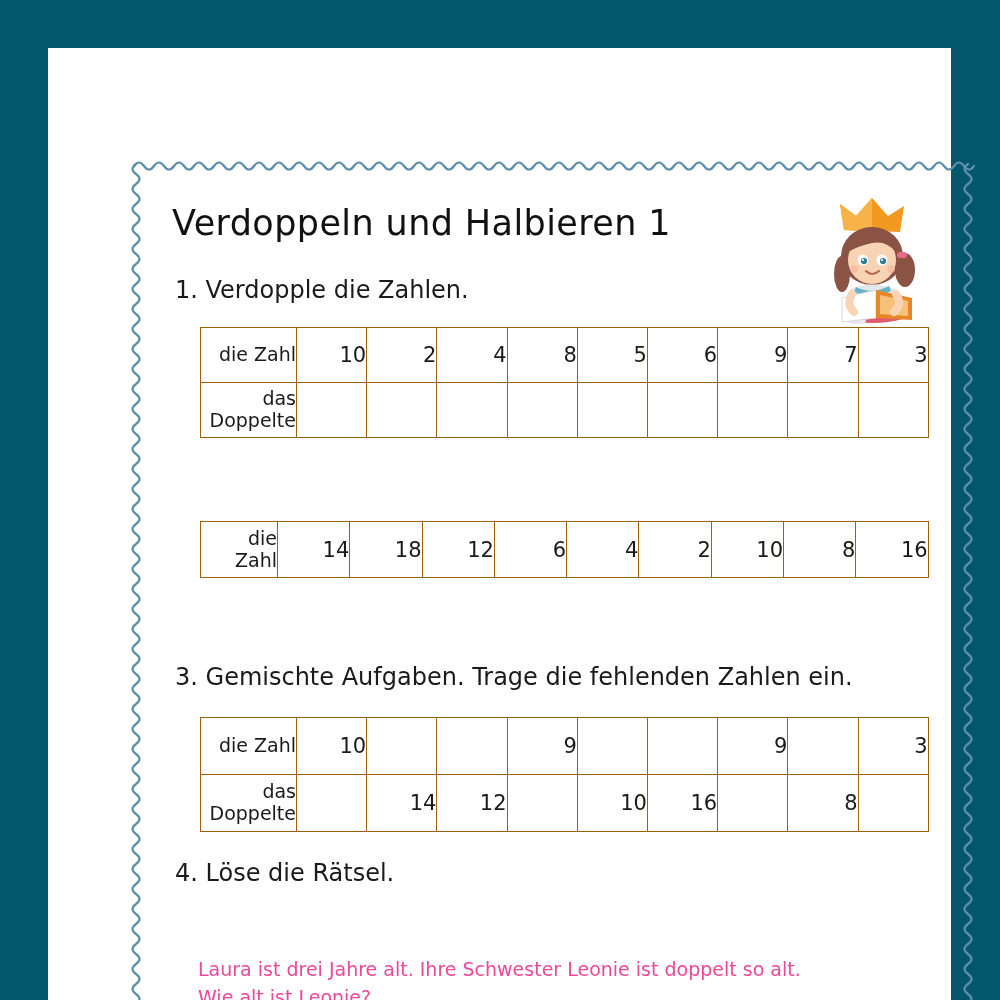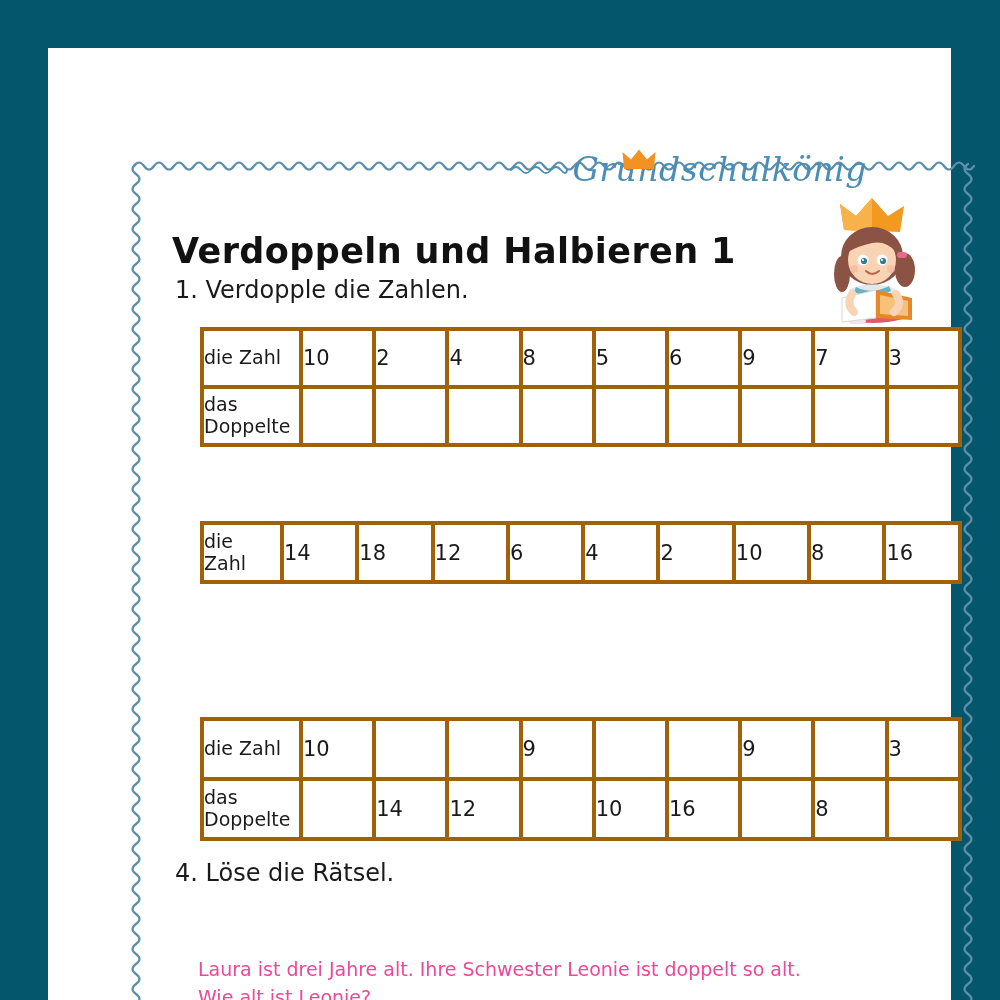--- a/index.html
+++ b/index.html
@@ -62,25 +62,24 @@
     letter-spacing: 0.5px;
     line-height: 1;
     white-space: nowrap;
   }
   
   .title {
     position: absolute;
     left: 124px;
     top: 155px;
     font-size: 35px;
-    font-weight: bold;
+    font-weight: normal;
     color: #111111;
     letter-spacing: 0.4px;
     white-space: nowrap;
-    margin-top: 28px;
   }
   
   .illustration {
     position: absolute;
     left: 772px;
     top: 146px;
     width: 108px;
     height: 130px;
   }
   
@@ -105,22 +104,22 @@
   }
 
   
   table.ws {
     position: absolute;
     border-collapse: collapse;
     table-layout: fixed;
     background: #ffffff;
   }
   table.ws td {
-    border: 4px solid #a16207;
-    text-align: left;
+    border: 1px solid #a16207;
+    text-align: right;
     vertical-align: middle;
     font-size: 21px;
     color: #1a1a1a;
     padding: 0;
   }
   table.ws td.label {
     font-size: 19px;
     line-height: 1.15;
   }
   #table-1 { left: 152px; top: 279px; width: 718px; }
@@ -150,31 +149,20 @@
       <path id="wavyh" d=""></path>
     </defs>
 
     <path d="M4,8 q5,-7 10,0 t10,0 t10,0 t10,0 t10,0 t10,0 t10,0 t10,0 t10,0 t10,0 t10,0 t10,0 t10,0 t10,0 t10,0 t10,0 t10,0 t10,0 t10,0 t10,0 t10,0 t10,0 t10,0 t10,0 t10,0 t10,0 t10,0 t10,0 t10,0 t10,0 t10,0 t10,0 t10,0 t10,0 t10,0 t10,0 t10,0 t10,0 t10,0 t10,0 t10,0 t10,0 t10,0 t10,0 t10,0 t10,0 t10,0 t10,0 t10,0 t10,0 t10,0 t10,0 t10,0 t10,0 t10,0 t10,0 t10,0 t10,0 t10,0 t10,0 t10,0 t10,0 t10,0 t10,0 t10,0 t10,0 t10,0 t10,0 t10,0 t10,0 t10,0 t10,0 t10,0 t10,0 t10,0 t10,0 t10,0 t10,0 t10,0 t10,0 t10,0 t10,0 t10,0 t10,0" fill="none" stroke="#5d8fab" stroke-width="2.2" stroke-linecap="round"></path>
 
     <path d="M6,6 q-7,5 0,10 t0,10 t0,10 t0,10 t0,10 t0,10 t0,10 t0,10 t0,10 t0,10 t0,10 t0,10 t0,10 t0,10 t0,10 t0,10 t0,10 t0,10 t0,10 t0,10 t0,10 t0,10 t0,10 t0,10 t0,10 t0,10 t0,10 t0,10 t0,10 t0,10 t0,10 t0,10 t0,10 t0,10 t0,10 t0,10 t0,10 t0,10 t0,10 t0,10 t0,10 t0,10 t0,10 t0,10 t0,10 t0,10 t0,10 t0,10 t0,10 t0,10 t0,10 t0,10 t0,10 t0,10 t0,10 t0,10 t0,10 t0,10 t0,10 t0,10 t0,10 t0,10 t0,10 t0,10 t0,10 t0,10 t0,10 t0,10 t0,10 t0,10 t0,10 t0,10 t0,10 t0,10 t0,10 t0,10 t0,10 t0,10 t0,10 t0,10 t0,10 t0,10 t0,10 t0,10 t0,10 t0,10 t0,10 t0,10 t0,10" fill="none" stroke="#5d8fab" stroke-width="2.2" stroke-linecap="round"></path>
 
     <path d="M838,6 q-7,5 0,10 t0,10 t0,10 t0,10 t0,10 t0,10 t0,10 t0,10 t0,10 t0,10 t0,10 t0,10 t0,10 t0,10 t0,10 t0,10 t0,10 t0,10 t0,10 t0,10 t0,10 t0,10 t0,10 t0,10 t0,10 t0,10 t0,10 t0,10 t0,10 t0,10 t0,10 t0,10 t0,10 t0,10 t0,10 t0,10 t0,10 t0,10 t0,10 t0,10 t0,10 t0,10 t0,10 t0,10 t0,10 t0,10 t0,10 t0,10 t0,10 t0,10 t0,10 t0,10 t0,10 t0,10 t0,10 t0,10 t0,10 t0,10 t0,10 t0,10 t0,10 t0,10 t0,10 t0,10 t0,10 t0,10 t0,10 t0,10 t0,10 t0,10 t0,10 t0,10 t0,10 t0,10 t0,10 t0,10 t0,10 t0,10 t0,10 t0,10 t0,10 t0,10 t0,10 t0,10 t0,10 t0,10 t0,10 t0,10 t0,10" fill="none" stroke="#5d8fab" stroke-width="2.2" stroke-linecap="round"></path>
   </svg>
 
-  <div class="logo">
-    <svg class="logo-wave" width="58" height="14" viewBox="0 0 58 14">
-      <path d="M1,8 q5,-6 10,0 t10,0 t10,0 t10,0 t10,0 t6,0" fill="none" stroke="#4a8db5" stroke-width="1.8" stroke-linecap="round"></path>
-    </svg>
-    <div style="position:relative;">
-      <svg class="logo-crown" width="34" height="22" viewBox="0 0 34 22">
-        <path d="M2,20 L0.5,3 L9,10.5 L17,0.5 L25,10.5 L33.5,3 L32,20 Z" fill="#f29222"></path>
-      </svg>
-      <div class="logo-text">Grundschulkönig</div>
-    </div>
-  </div>
 
   <div class="title">Verdoppeln und Halbieren 1</div>
 
   <svg class="illustration" viewBox="0 0 108 130" width="108" height="130">
 
     <path d="M24,36 L20,10 L36,22 L52,4 L68,22 L84,12 L80,38 Z" fill="#f29a1f"></path>
     <path d="M24,36 L20,10 L36,22 L52,4 L52,38 Z" fill="#f7b24a"></path>
 
     <ellipse cx="52" cy="62" rx="31" ry="29" fill="#8a5343"></ellipse>
 
@@ -259,20 +247,24 @@
         <td class="cell">6</td>
         <td class="cell">4</td>
         <td class="cell">2</td>
         <td class="cell">10</td>
         <td class="cell">8</td>
         <td class="cell">16</td>
       </tr>
     </tbody>
   </table>
 
+  <div class="task task-3">
+    <span>3.</span>
+    <span>Gemischte Aufgaben. Trage die fehlenden Zahlen ein.</span>
+  </div>
 
   <table class="ws" id="table-3">
     <tbody>
       <tr>
         <td class="label">die Zahl</td>
         <td class="cell">10</td>
         <td class="cell"></td>
         <td class="cell"></td>
         <td class="cell">9</td>
         <td class="cell"></td>

